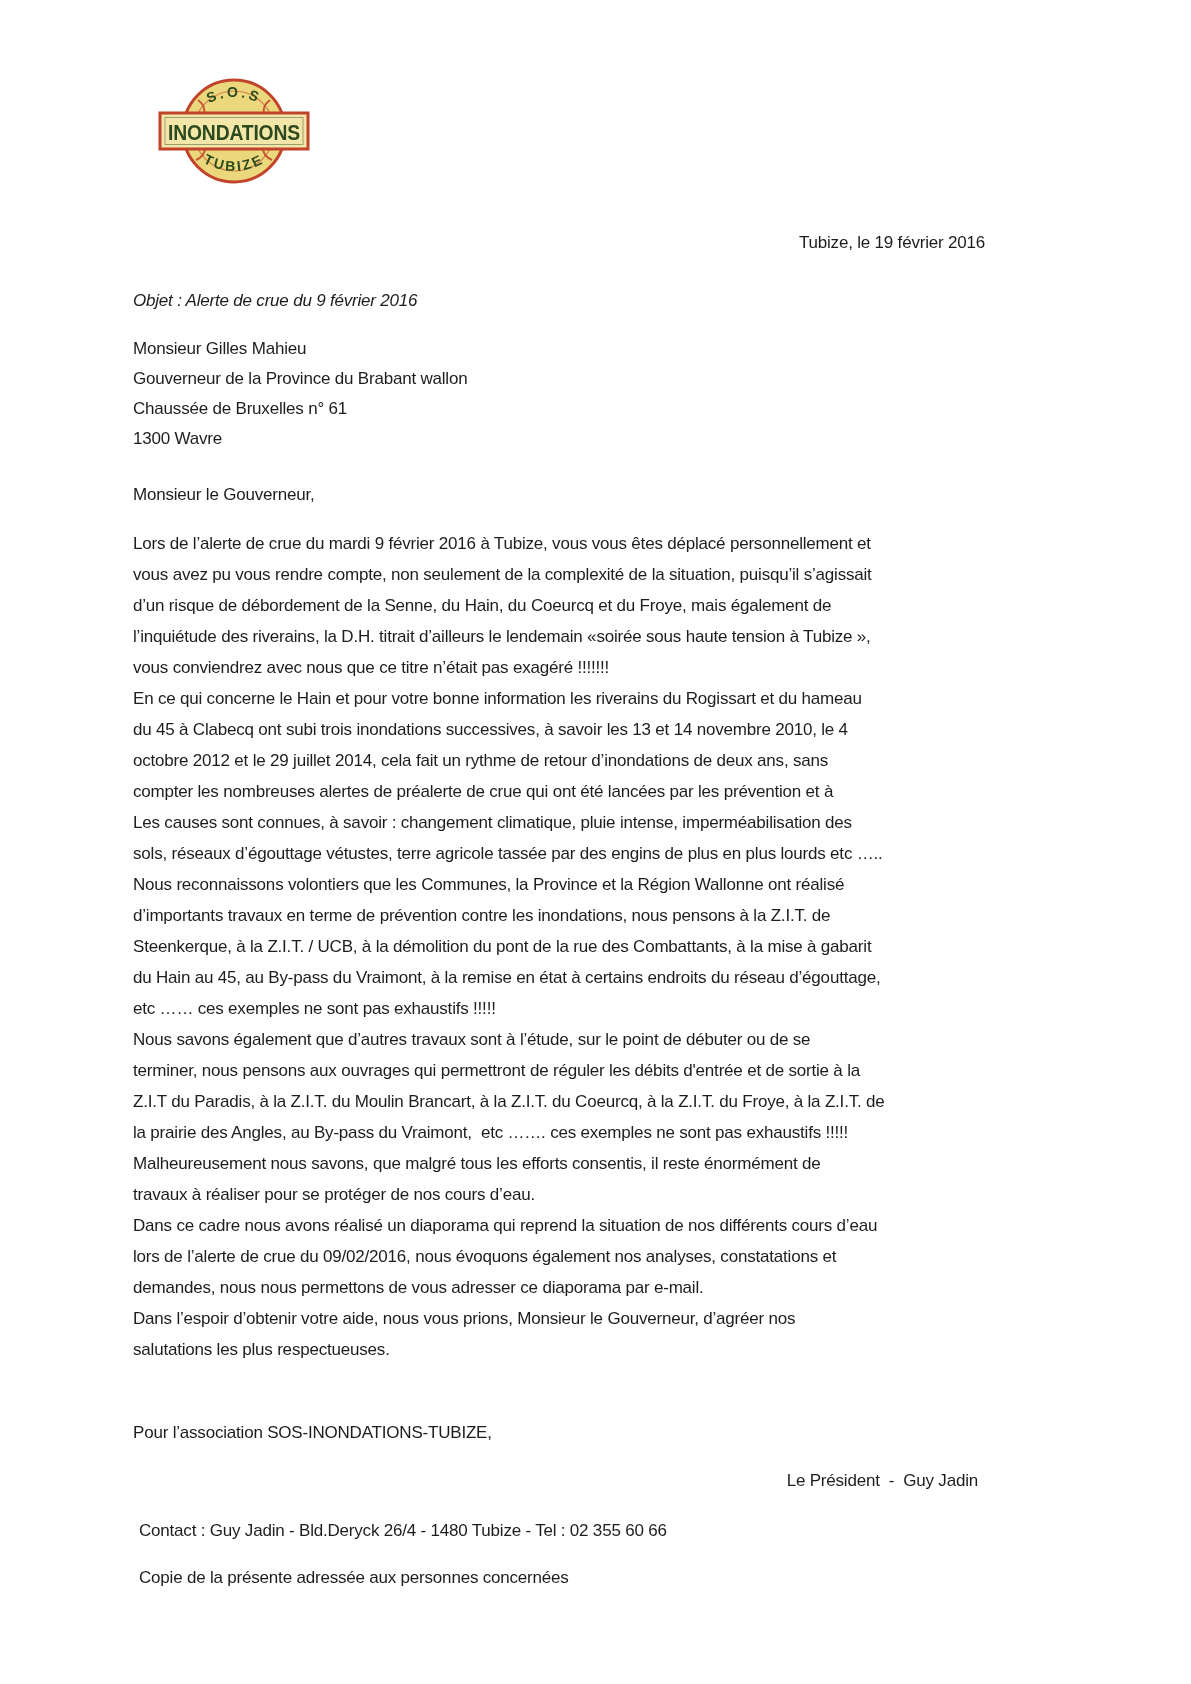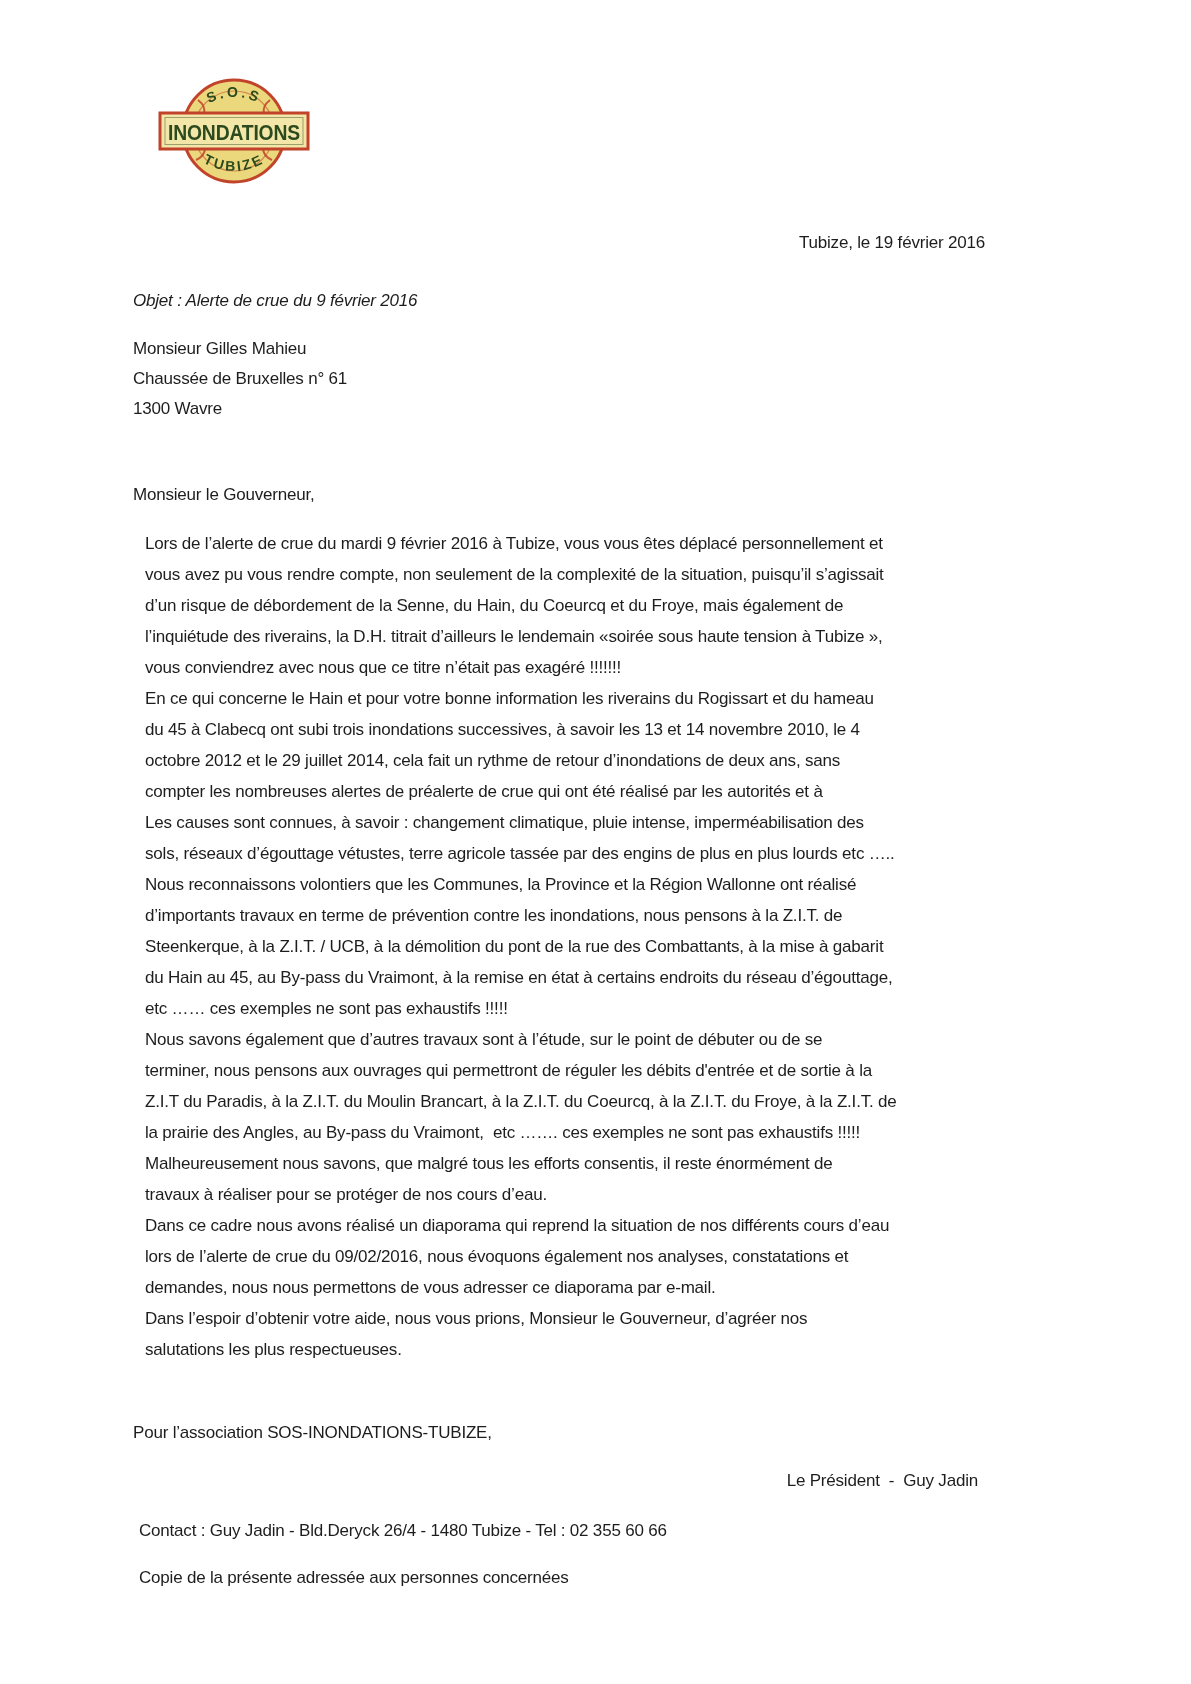--- a/index.html
+++ b/index.html
@@ -14,21 +14,21 @@
     overflow:hidden;
   }
   .abs{position:absolute;}
   .line{white-space:pre;line-height:30px;}
   .logo{top:70px;left:158px;width:152px;height:124px;}
   .date-line{top:228px;left:133px;width:852px;text-align:right;}
   .subject-line{top:286px;left:133px;font-style:italic;}
   .recipient{top:334px;left:133px;font-weight:normal;}
   .salutation{top:480px;left:133px;}
   .letter-body{top:528px;left:133px;}
-  .body-line{white-space:pre;line-height:31px;margin-left:12px;}
+  .body-line{white-space:pre;line-height:31px;}
   .assoc-line{top:1418px;left:133px;}
   .president-line{top:1466px;left:133px;width:845px;text-align:right;}
   .contact-line{top:1516px;left:133px;margin-left:6px;}
   .copy-line{top:1563px;left:139px;}
 </style>
 </head>
 <body>
 
 <div class="page">
 
@@ -62,36 +62,37 @@
       <text x="76" y="70" text-anchor="middle" font-family="Liberation Sans, sans-serif" font-size="22" font-weight="bold" fill="#2c4a1e" textLength="132" lengthAdjust="spacingAndGlyphs">INONDATIONS</text>
     </svg>
   </div>
 
   <div class="abs line date-line">Tubize, le 19 février 2016</div>
 
   <div class="abs line subject-line">Objet : Alerte de crue du 9 février 2016</div>
 
   <div class="abs recipient">
     <div class="line">Monsieur Gilles Mahieu</div>
+    <div class="line">Gouverneur de la Province du Brabant wallon</div>
     <div class="line">Chaussée de Bruxelles n° 61</div>
     <div class="line">1300 Wavre</div>
   </div>
 
   <div class="abs line salutation">Monsieur le Gouverneur,</div>
 
   <div class="abs letter-body">
       <div class="body-line">Lors de l’alerte de crue du mardi 9 février 2016 à Tubize, vous vous êtes déplacé personnellement et</div>
       <div class="body-line">vous avez pu vous rendre compte, non seulement de la complexité de la situation, puisqu’il s’agissait</div>
       <div class="body-line">d’un risque de débordement de la Senne, du Hain, du Coeurcq et du Froye, mais également de</div>
       <div class="body-line">l’inquiétude des riverains, la D.H. titrait d’ailleurs le lendemain «soirée sous haute tension à Tubize »,</div>
       <div class="body-line">vous conviendrez avec nous que ce titre n’était pas exagéré !!!!!!!</div>
       <div class="body-line">En ce qui concerne le Hain et pour votre bonne information les riverains du Rogissart et du hameau</div>
       <div class="body-line">du 45 à Clabecq ont subi trois inondations successives, à savoir les 13 et 14 novembre 2010, le 4</div>
       <div class="body-line">octobre 2012 et le 29 juillet 2014, cela fait un rythme de retour d’inondations de deux ans, sans</div>
-      <div class="body-line">compter les nombreuses alertes de préalerte de crue qui ont été réalisé par les autorités et à</div>
+      <div class="body-line">compter les nombreuses alertes de préalerte de crue qui ont été lancées par les prévention et à</div>
       <div class="body-line">Les causes sont connues, à savoir : changement climatique, pluie intense, imperméabilisation des</div>
       <div class="body-line">sols, réseaux d’égouttage vétustes, terre agricole tassée par des engins de plus en plus lourds etc …..</div>
       <div class="body-line">Nous reconnaissons volontiers que les Communes, la Province et la Région Wallonne ont réalisé</div>
       <div class="body-line">d’importants travaux en terme de prévention contre les inondations, nous pensons à la Z.I.T. de</div>
       <div class="body-line">Steenkerque, à la Z.I.T. / UCB, à la démolition du pont de la rue des Combattants, à la mise à gabarit</div>
       <div class="body-line">du Hain au 45, au By-pass du Vraimont, à la remise en état à certains endroits du réseau d’égouttage,</div>
       <div class="body-line">etc …… ces exemples ne sont pas exhaustifs !!!!!</div>
       <div class="body-line">Nous savons également que d’autres travaux sont à l’étude, sur le point de débuter ou de se</div>
       <div class="body-line">terminer, nous pensons aux ouvrages qui permettront de réguler les débits d'entrée et de sortie à la</div>
       <div class="body-line">Z.I.T du Paradis, à la Z.I.T. du Moulin Brancart, à la Z.I.T. du Coeurcq, à la Z.I.T. du Froye, à la Z.I.T. de</div>

